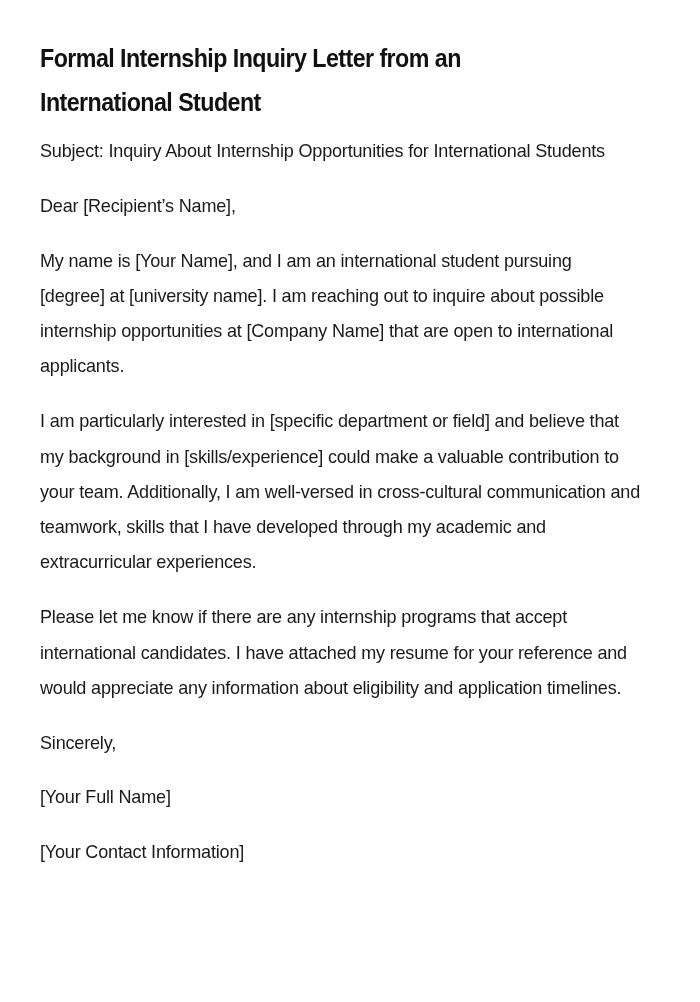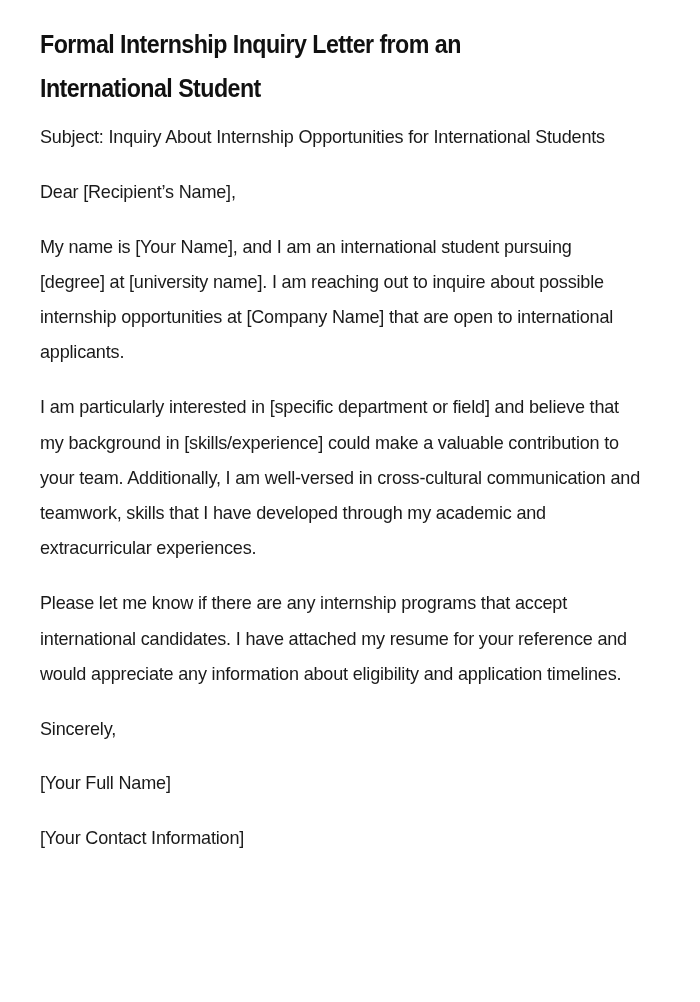--- a/index.html
+++ b/index.html
@@ -9,21 +9,21 @@
     }
     body {
       width: 700px;
       height: 1002px;
       overflow: hidden;
       color: #111111;
       font-family: "Liberation Sans", "DejaVu Sans", sans-serif;
     }
     .doc {
       position: relative;
-      padding: 22px 40px 0 40px;
+      padding: 36px 40px 0 40px;
       box-sizing: border-box;
       width: 636px;
     }
     .title {
       font-family: "Liberation Sans", sans-serif;
       font-weight: bold;
       font-size: 25px;
       line-height: 44px;
       letter-spacing: -0.6px;
       margin: 0 0 9px 0;

